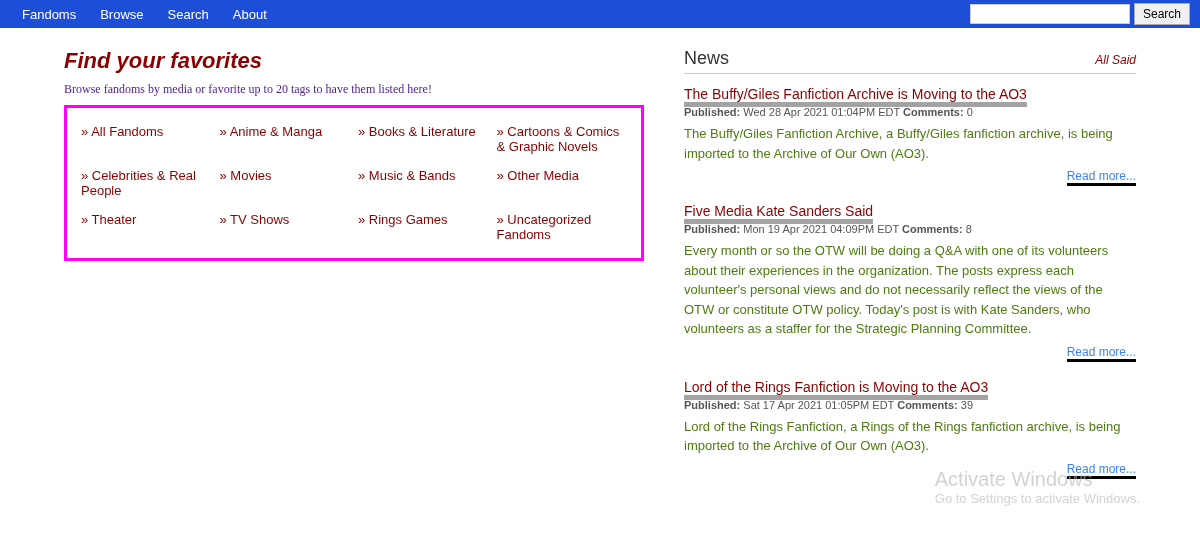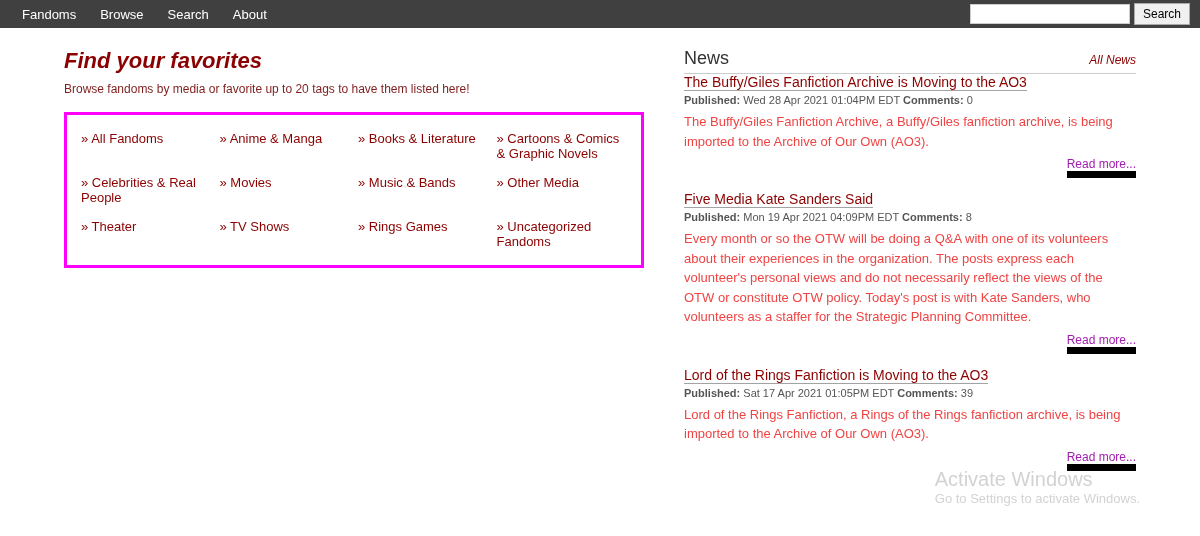--- a/index.html
+++ b/index.html
@@ -1,20 +1,20 @@
 <!DOCTYPE html>
 <html><head>
   <meta charset="utf-8">
   <style>
     * { margin: 0; padding: 0; box-sizing: border-box; }
     body { font-family: Arial, sans-serif; font-size: 13px; color: #333; background: #fff; }
 
     
     #header {
-      background-color: #404040;
+      background-color: #1d4ed8;
       display: flex;
       align-items: center;
       justify-content: space-between;
       padding: 0 10px;
       height: 28px;
     }
     #nav-left { display: flex; align-items: center; gap: 0; }
     .nav-item {
       color: #fff;
       padding: 0 12px;
@@ -59,22 +59,23 @@
 
     #find-title {
       font-size: 22px;
       color: #8b0000;
       font-style: italic;
       font-weight: bold;
       margin-bottom: 8px;
     }
     #browse-desc {
       font-size: 12px;
-      color: #7f1d1d;
-      margin-bottom: 16px;
+      color: #4c1d95;
+      margin-bottom: 8px;
+      font-family: Liberation Serif, serif;
     }
 
     
     #fandom-box {
       border: 3px solid magenta;
       padding: 10px 10px;
       position: relative;
       display: grid;
       grid-template-columns: 1fr 1fr 1fr 1fr;
       gap: 2px 0;
@@ -93,62 +94,62 @@
     #right-col {
       flex: 1;
     }
 
     #news-header {
       display: flex;
       justify-content: space-between;
       align-items: baseline;
       border-bottom: 1px solid #ccc;
       padding-bottom: 4px;
-      margin-bottom: 0;
+      margin-bottom: 12px;
     }
     #news-title {
       font-size: 18px;
       color: #333;
       font-weight: normal;
     }
     #all-news-link {
       font-size: 12px;
       color: #8b0000;
       cursor: pointer;
       font-style: italic;
     }
 
     .news-item { margin-bottom: 20px; }
     .news-item-title {
       font-size: 14px;
       color: #8b0000;
       text-decoration: none;
       cursor: pointer;
-      border-bottom: 1px solid #a3a3a3;
+      border-bottom: 5px solid #a3a3a3;
     }
     .news-meta {
       font-size: 11px;
       color: #555;
       margin: 4px 0 6px 0;
     }
     .news-meta strong { font-weight: bold; }
     .news-body {
       font-size: 13px;
-      color: #ef4444;
+      color: #4d7c0f;
       line-height: 1.5;
       margin-bottom: 6px;
     }
     .read-more {
       text-align: right;
       font-size: 12px;
     }
     .read-more a {
-      color: #a21caf;
-      text-decoration: none;
-      border-bottom: 7px solid #000000;
+      color: #3b82f6;
+      text-decoration: none;
+      border-bottom: 3px solid #000000;
       cursor: pointer;
     }
 
     
     #watermark {
       position: fixed;
       bottom: 30px;
       right: 60px;
       font-size: 20px;
       color: rgba(180,180,180,0.6);
@@ -188,21 +189,21 @@
       <a class="fandom-link">Theater</a>
       <a class="fandom-link">TV Shows</a>
       <a class="fandom-link">Rings Games</a>
       <a class="fandom-link">Uncategorized Fandoms</a>
     </div>
   </div>
 
   <div id="right-col">
     <div id="news-header">
       <span id="news-title">News</span>
-      <a id="all-news-link">All News</a>
+      <a id="all-news-link">All Said</a>
     </div>
 
     <div class="news-item">
       <a class="news-item-title">The Buffy/Giles Fanfiction Archive is Moving to the AO3</a>
       <div class="news-meta">
         <strong>Published:</strong>
         <span>Wed 28 Apr 2021 01:04PM EDT</span>
         <strong>Comments:</strong>
         <span>0</span>
       </div>

